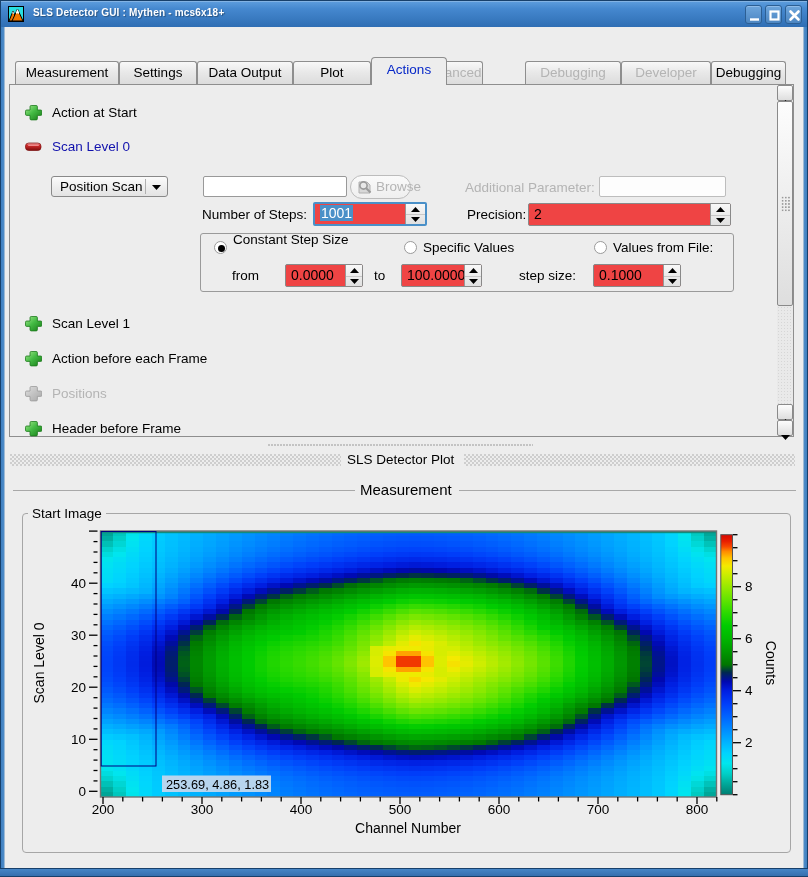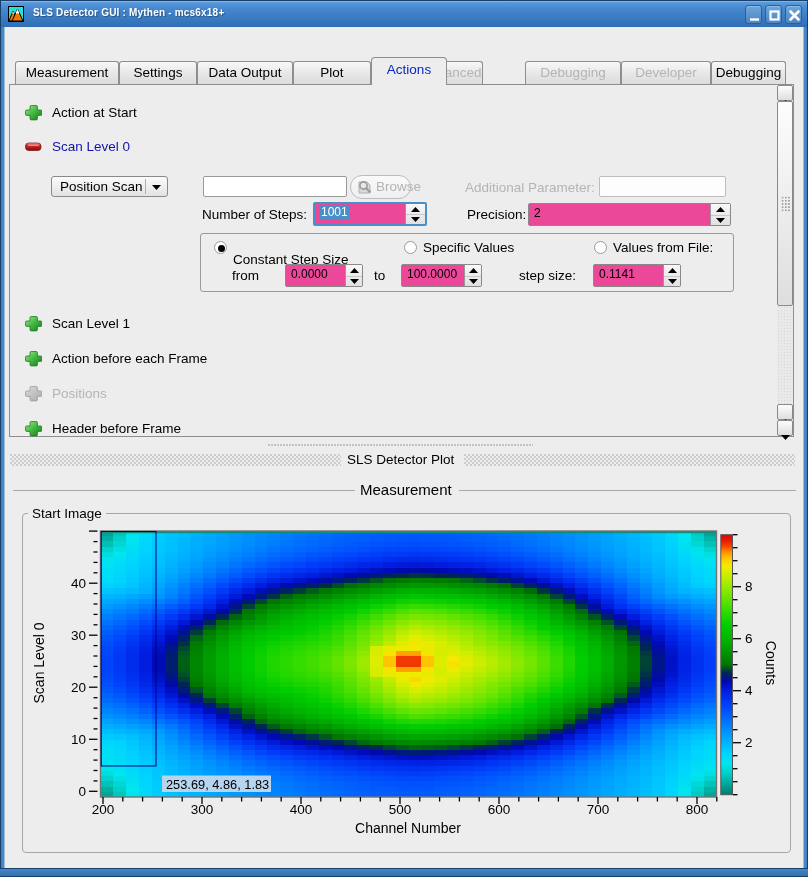--- a/index.html
+++ b/index.html
@@ -28,21 +28,21 @@
 .ic{position:absolute}
 
 .combo{position:absolute;left:51px;top:176px;width:117px;height:21px;border:1px solid #898989;border-radius:3px;background:linear-gradient(#fbfbfb,#ececec 60%,#e3e3e3)}
 .combo .ctext{position:absolute;left:8px;top:2px;font-size:13.5px}
 .combo .csep{position:absolute;right:21px;top:2px;bottom:2px;width:1px;background:#b0b0b0}
 .combo svg{position:absolute;right:6px;top:8px}
 .field{position:absolute;background:#fff;border:1px solid #999;border-radius:2px}
 .fdis{background:#fdfdfd;border-color:#bdbdbd}
 .btn{position:absolute;left:350px;top:175px;width:61px;height:24px;border:1px solid #bcbcbc;border-radius:12px;background:linear-gradient(#fafafa,#efefef);color:#b4b4b4;font-size:13.5px}
 .btn .btxt{position:absolute;left:25px;top:3px}
-.spin{position:absolute;background:#ec4899;border:1px solid #898989;border-radius:2px;font-size:12px}
+.spin{position:absolute;background:#ef4444;border:1px solid #898989;border-radius:2px;font-size:14px}
 .sfocus{border:2px solid #4a90c8}
 .sval{position:absolute;left:5px;top:2px;white-space:nowrap}
 .sfocus .sval{top:1px}
 .sel{background:#4a90c8;color:#fff;padding:0 1px}
 .sbtns{position:absolute;right:0;top:0;bottom:0;border-left:1px solid #989898;background:linear-gradient(#f8f8f8,#e0e0e0)}
 .sb{position:absolute;left:0;right:0;height:50%;display:flex;align-items:center;justify-content:center}
 .sb2{top:50%;border-top:1px solid #c8c8c8}
 
 .gbox{position:absolute;border:1px solid #9a9a9a;border-radius:3px}
 .radio{position:absolute;width:13px;height:13px;border-radius:50%;background:#fff;border:1px solid #9a9a9a}
@@ -168,21 +168,21 @@
         <div class="sb sb2">
           <svg width="9" height="5" viewBox="0 0 9 5">
             <path d="M0 0 L4.5 5 L9 0 Z" fill="#000"></path>
           </svg>
         </div>
 </div>
     </div>
 <div class="gbox" style="left:200px;top:233px;width:534px;height:59px"></div>
 <div class="radio" style="left:214px;top:241px"></div>
     <div class="rdot" style="left:217.5px;top:244.5px"></div>
-    <div class="lbl" style="left:233px;top:252px">Constant Step Size</div>
+    <div class="lbl" style="left:233px;top:232px">Constant Step Size</div>
 <div class="radio" style="left:404px;top:241px"></div>
     <div class="lbl" style="left:423px;top:240px">Specific Values</div>
 <div class="radio" style="left:594px;top:241px"></div>
     <div class="lbl" style="left:613px;top:240px">Values from File:</div>
 <div class="lbl" style="left:232px;top:268px">from</div>
 <div class="spin " style="left:285px;top:264px;width:78px;height:23px">
 <div class="sval">0.0000</div>
 <div class="sbtns" style="width:17px">
  <div class="sb">
           <svg width="9" height="5" viewBox="0 0 9 5">
@@ -207,21 +207,21 @@
         </div>
         <div class="sb sb2">
           <svg width="9" height="5" viewBox="0 0 9 5">
             <path d="M0 0 L4.5 5 L9 0 Z" fill="#000"></path>
           </svg>
         </div>
 </div>
     </div>
 <div class="lbl" style="left:519px;top:268px">step size:</div>
 <div class="spin " style="left:593px;top:264px;width:88px;height:23px">
-<div class="sval">0.1141</div>
+<div class="sval">0.1000</div>
 <div class="sbtns" style="width:17px">
  <div class="sb">
           <svg width="9" height="5" viewBox="0 0 9 5">
             <path d="M0 5 L4.5 0 L9 5 Z" fill="#000"></path>
           </svg>
         </div>
         <div class="sb sb2">
           <svg width="9" height="5" viewBox="0 0 9 5">
             <path d="M0 0 L4.5 5 L9 0 Z" fill="#000"></path>
           </svg>

